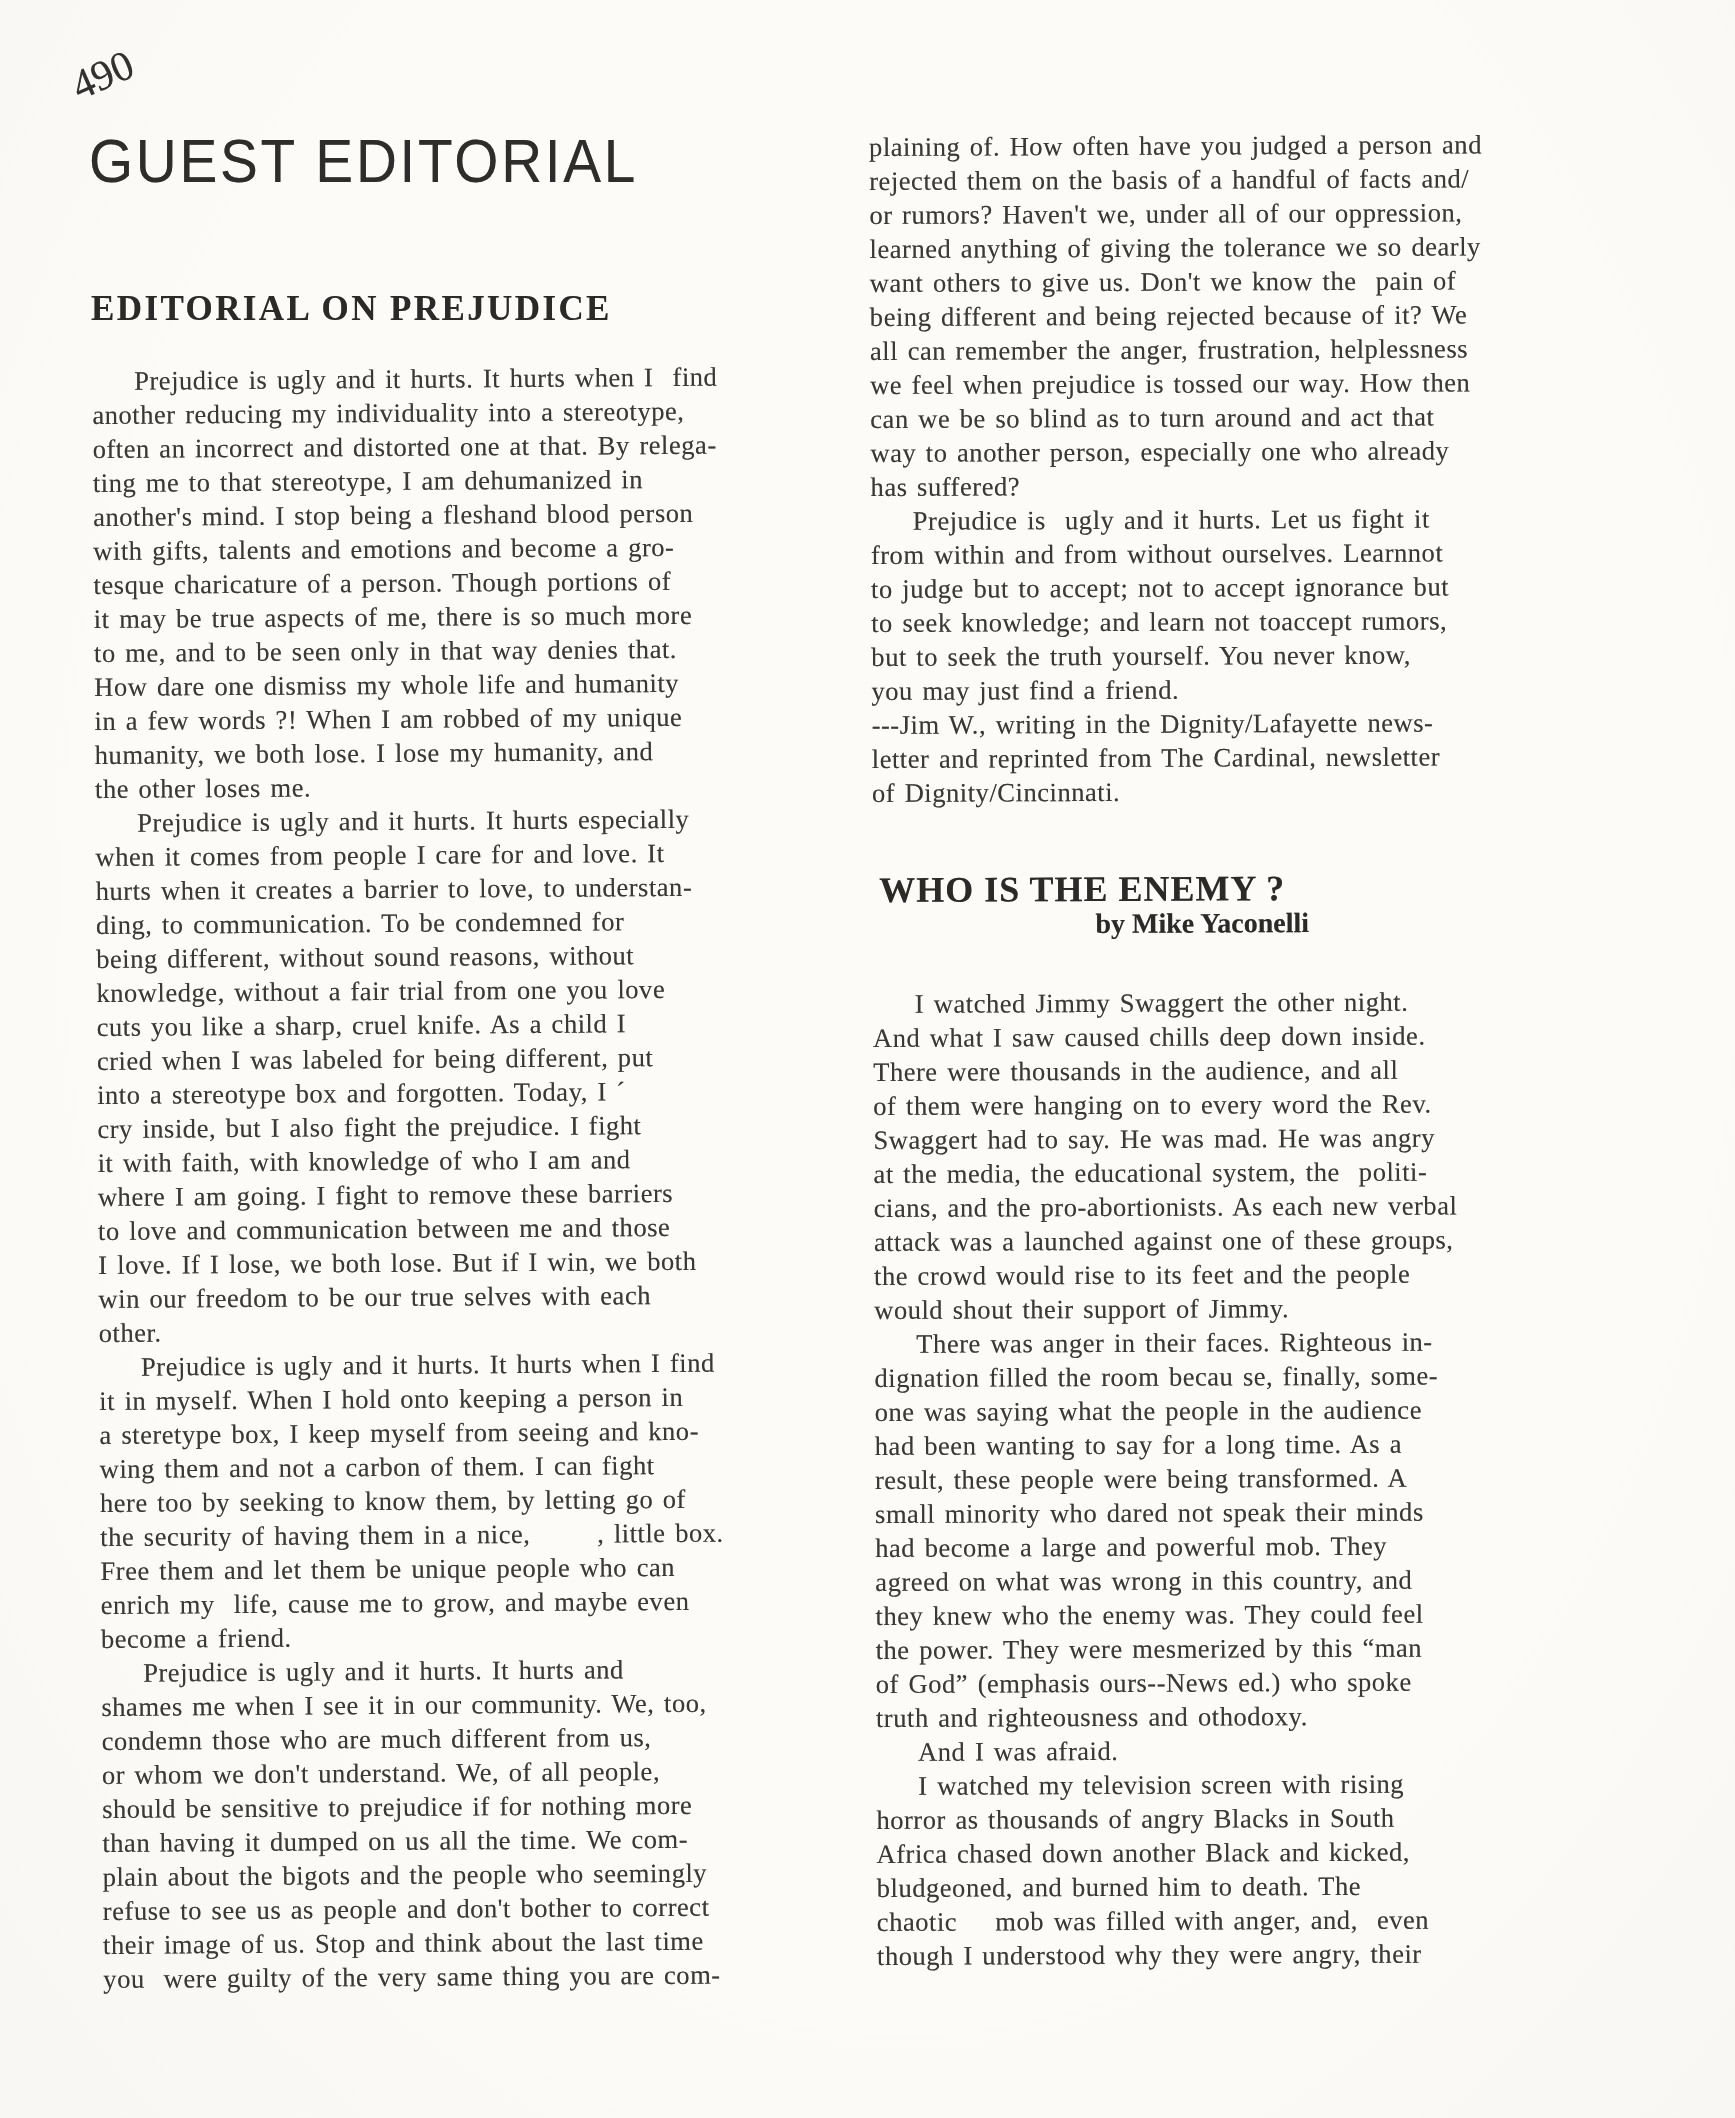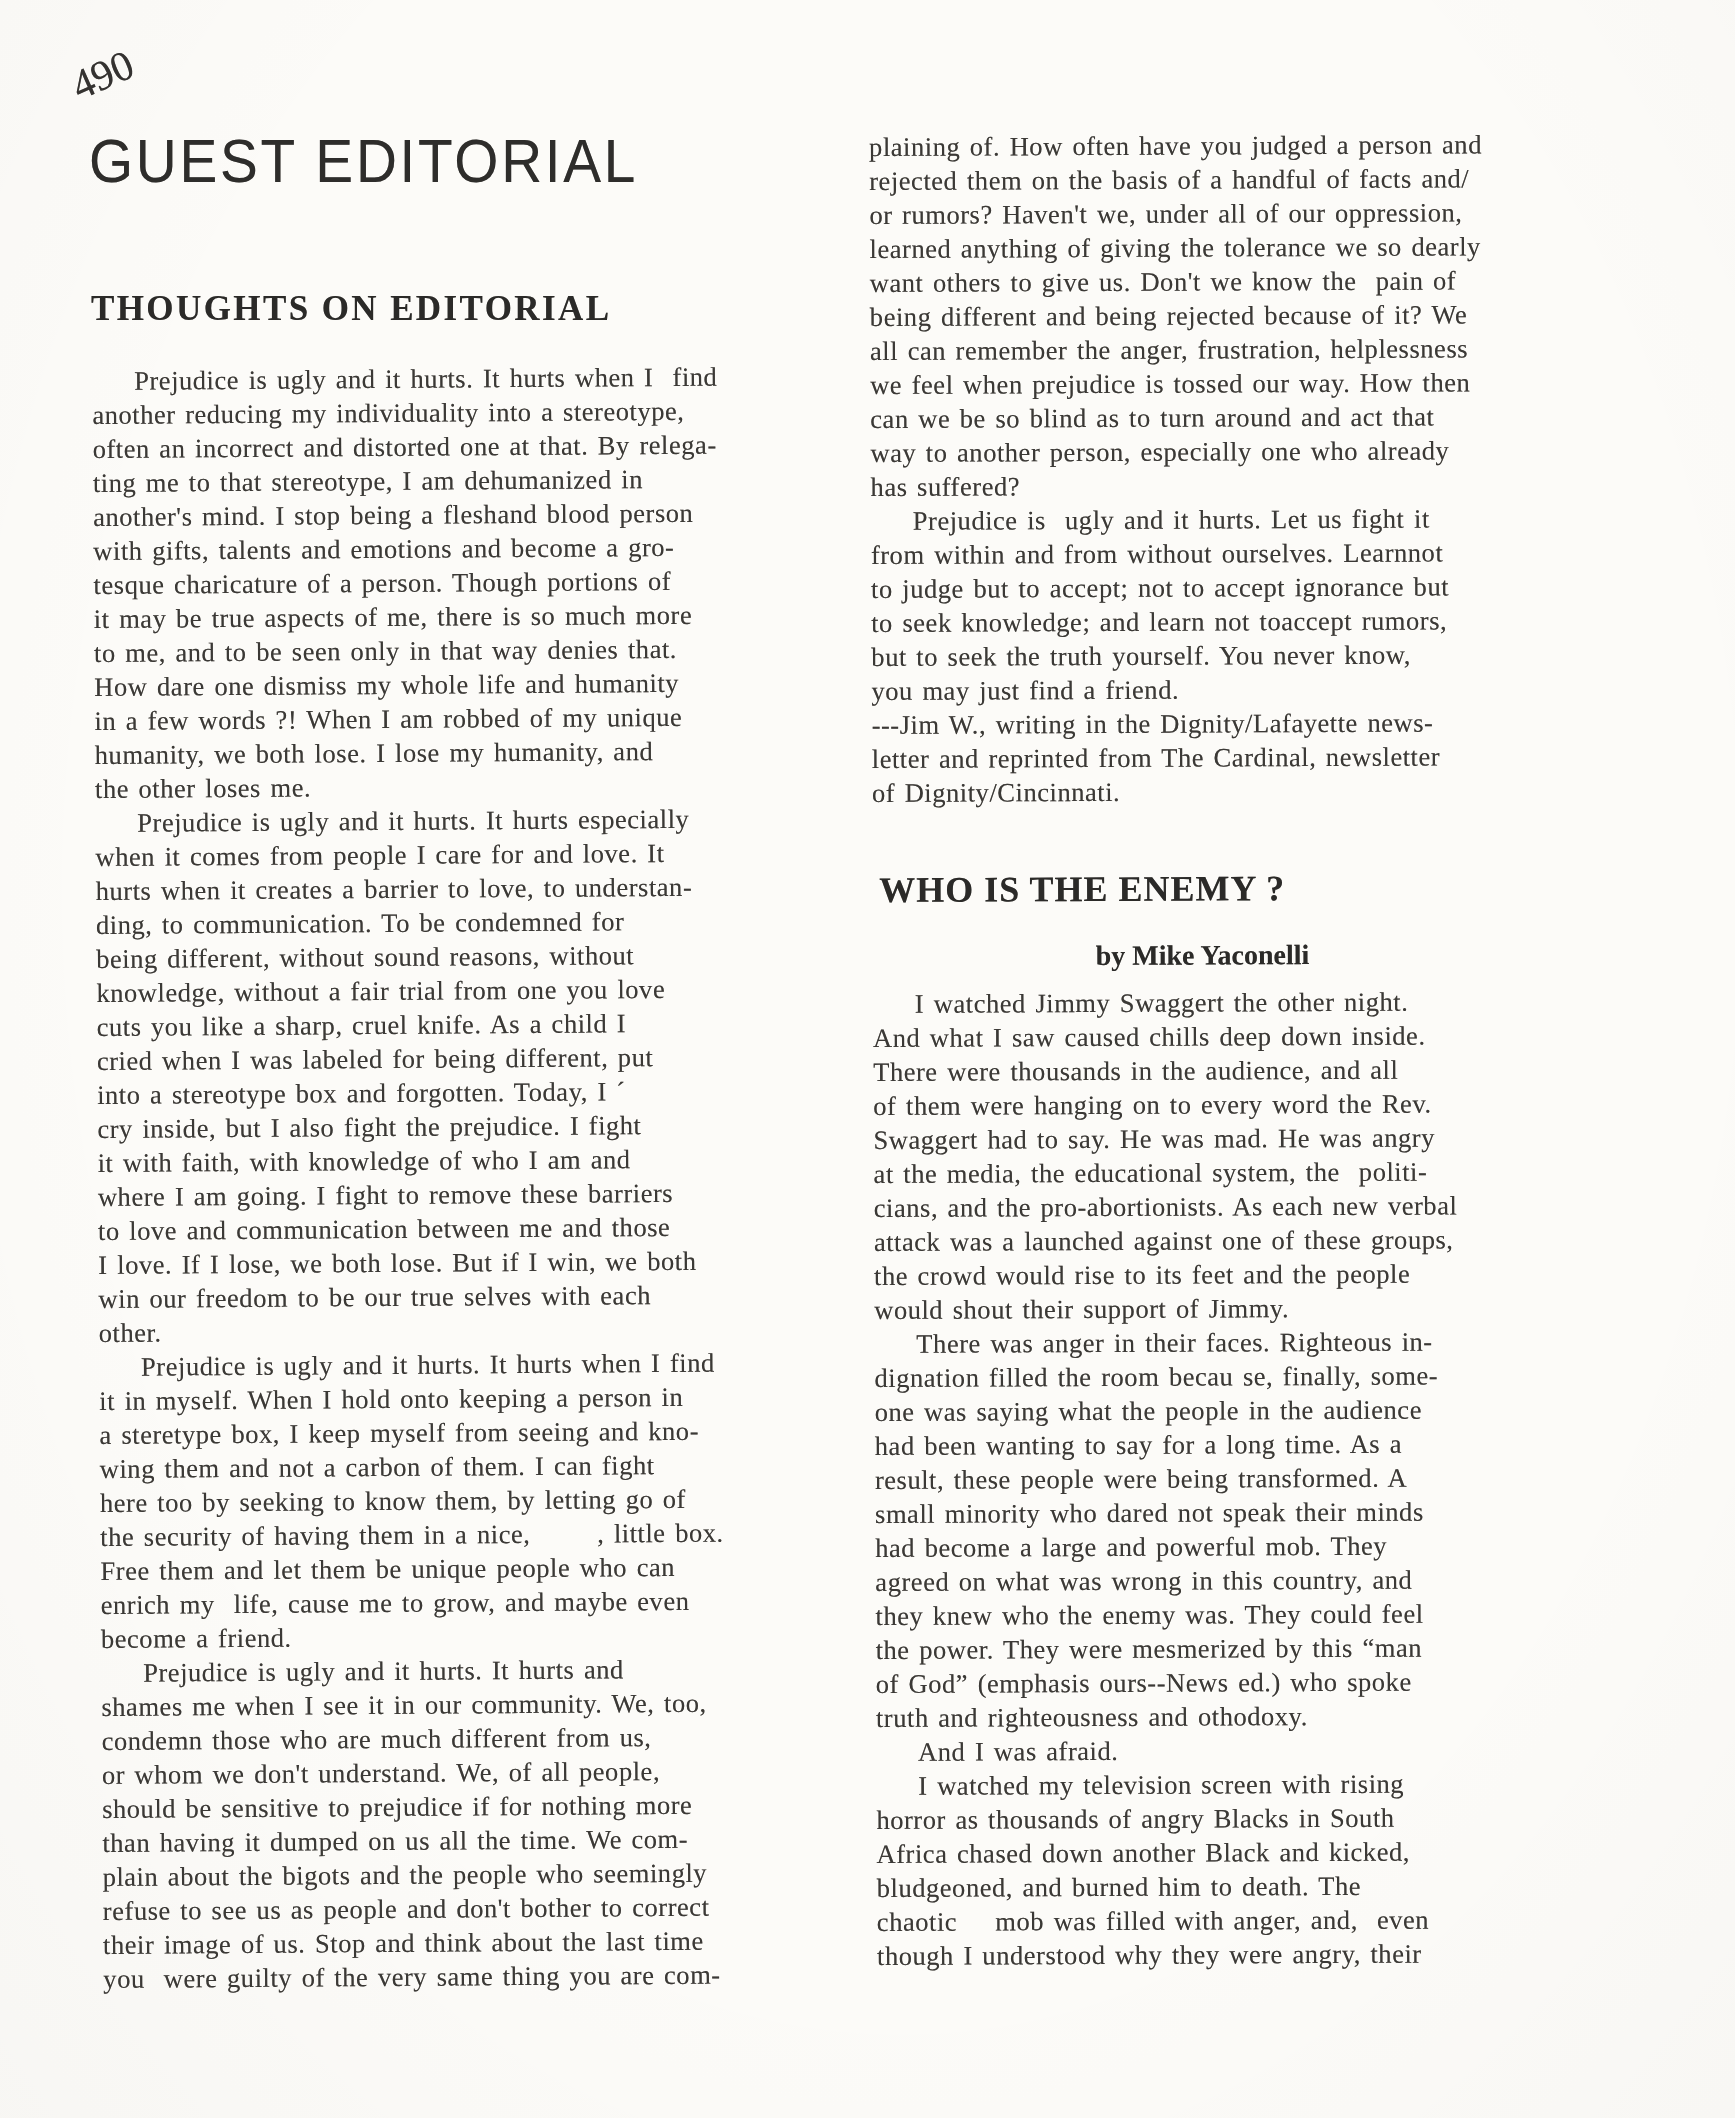--- a/index.html
+++ b/index.html
@@ -54,35 +54,34 @@
     position:absolute; left:6.8px; top:742px; margin:0;
     font:700 36px/1 "Liberation Serif", serif;
     letter-spacing:1px; color:#2b2a28; white-space:pre;
     text-shadow:0 0 0.5px rgba(50,48,44,.45);
   }
   .article-byline {
     position:absolute; left:223px; top:781px;
     font:700 28px/1 "Liberation Serif", serif;
     color:#2b2a28; white-space:pre;
     text-shadow:0 0 0.5px rgba(50,48,44,.45);
-    margin-top:32px;
   }
   .article-lines { position:absolute; left:0; top:857px; width:100%; }
   .pre-lines { position:absolute; left:0; top:0; width:100%; }
 </style>
 </head>
 <body>
 
 <div class="page">
 
   <div class="page-number">490</div>
 
   <h1 class="main-heading">GUEST EDITORIAL</h1>
 
-  <h2 class="section-heading">THOUGHTS ON EDITORIAL</h2>
+  <h2 class="section-heading">EDITORIAL ON PREJUDICE</h2>
 
   <div class="col col-left">
     <div class="pre-lines">
         <div class="line indent">Prejudice is ugly and it hurts. It hurts when I  find</div>
         <div class="line">another reducing my individuality into a stereotype,</div>
         <div class="line">often an incorrect and distorted one at that. By relega-</div>
         <div class="line">ting me to that stereotype, I am dehumanized in</div>
         <div class="line">another's mind. I stop being a fleshand blood person</div>
         <div class="line">with gifts, talents and emotions and become a gro-</div>
         <div class="line">tesque charicature of a person. Though portions of</div>

